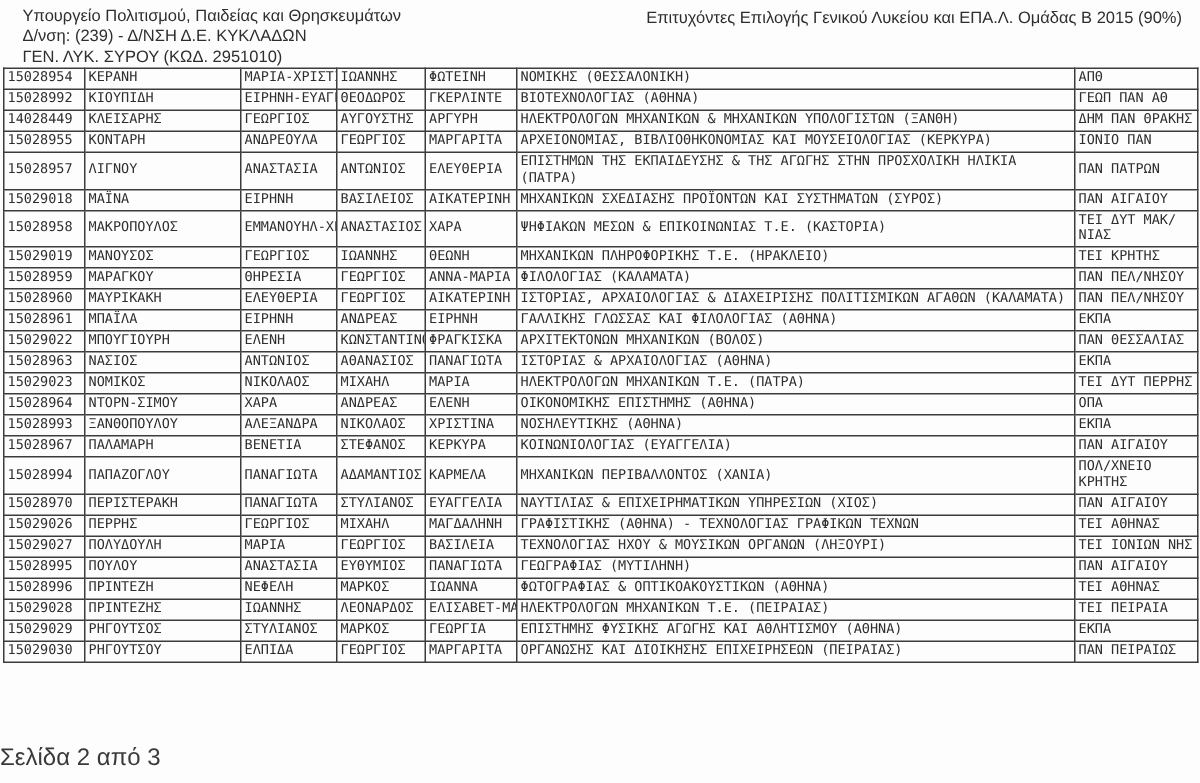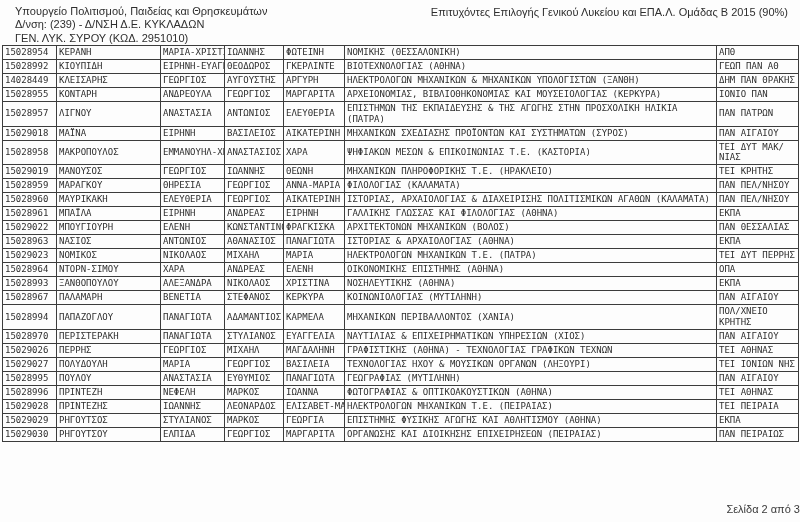--- a/index.html
+++ b/index.html
@@ -42,22 +42,22 @@
     white-space: nowrap;
   }
   td.c-school, td.c-univ {
     white-space: normal;
     word-wrap: break-word;
   }
   .page-footer {
     position: absolute;
     left: 0; bottom: 7px;
     width: 100%;
-    text-align: right;
-    font-size: 11px;
+    text-align: left;
+    font-size: 16px;
     color: #3a3a3a;
   }
 </style>
 </head>
 <body>
 
 <div class="page-header">
   <div class="ministry-block">
     <div>Υπουργείο Πολιτισμού, Παιδείας και Θρησκευμάτων</div>
     <div>Δ/νση: (239) - Δ/ΝΣΗ Δ.Ε. ΚΥΚΛΑΔΩΝ</div>
@@ -220,21 +220,21 @@
         <td class="c-mother">ΧΡΙΣΤΙΝΑ</td>
         <td class="c-school">ΝΟΣΗΛΕΥΤΙΚΗΣ (ΑΘΗΝΑ)</td>
         <td class="c-univ">ΕΚΠΑ</td>
       </tr>
       <tr>
         <td class="c-code">15028967</td>
         <td class="c-surname">ΠΑΛΑΜΑΡΗ</td>
         <td class="c-first">ΒΕΝΕΤΙΑ</td>
         <td class="c-father">ΣΤΕΦΑΝΟΣ</td>
         <td class="c-mother">ΚΕΡΚΥΡΑ</td>
-        <td class="c-school">ΚΟΙΝΩΝΙΟΛΟΓΙΑΣ (ΜΥΤΙΛΗΝΗ)</td>
+        <td class="c-school">ΚΟΙΝΩΝΙΟΛΟΓΙΑΣ (ΕΥΑΓΓΕΛΙΑ)</td>
         <td class="c-univ">ΠΑΝ ΑΙΓΑΙΟΥ</td>
       </tr>
       <tr>
         <td class="c-code">15028994</td>
         <td class="c-surname">ΠΑΠΑΖΟΓΛΟΥ</td>
         <td class="c-first">ΠΑΝΑΓΙΩΤΑ</td>
         <td class="c-father">ΑΔΑΜΑΝΤΙΟΣ</td>
         <td class="c-mother">ΚΑΡΜΕΛΑ</td>
         <td class="c-school">ΜΗΧΑΝΙΚΩΝ ΠΕΡΙΒΑΛΛΟΝΤΟΣ (ΧΑΝΙΑ)</td>
         <td class="c-univ">ΠΟΛ/ΧΝΕΙΟ ΚΡΗΤΗΣ</td>

